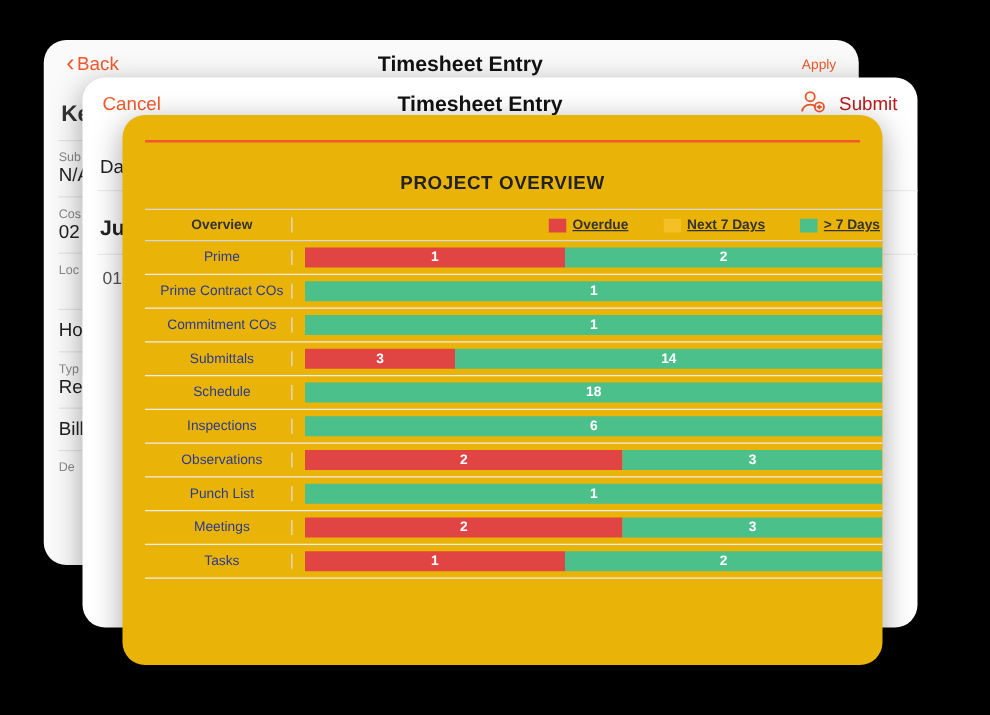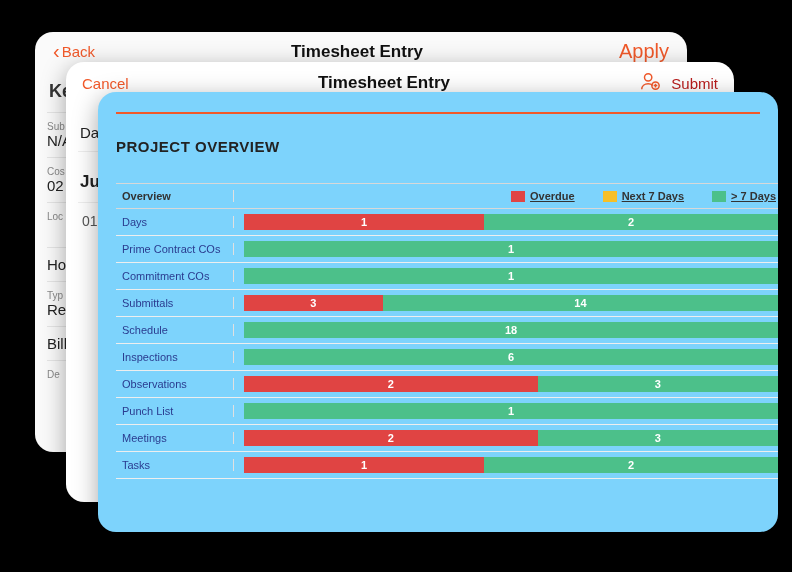--- a/index.html
+++ b/index.html
@@ -17,43 +17,43 @@
     background: #fff;
     border-radius: 18px;
     box-shadow: 0 6px 24px rgba(0,0,0,.35);
   }
   
   .card1 { left: 35px; top: 32px; width: 652px; height: 420px; background:#fafafa; }
   .card1 .hdr { display:flex; align-items:center; justify-content:space-between; padding:8px 18px; font-size:16px; }
   .back-btn { color:#f1592a; display:flex; align-items:center; gap:2px; font-size:15px; cursor:pointer; }
   .chev { font-size:20px; }
   .title1 { font-weight:700; font-size:17px; color:#111; }
-  .apply { color:#f1592a; font-size:20px; cursor:pointer; }
+  .apply { color:#f1592a; font-size:11px; cursor:pointer; }
   .card1 .body { padding:0 0 0 12px; }
   .row1 { border-bottom:1px solid #e5e5e5; padding:8px 0; }
   .lbl { font-size:10px; color:#888; }
   .val { font-size:15px; color:#222; }
   .kel { font-size:18px; font-weight:600; color:#333; padding:10px 0 10px 2px; border-bottom:1px solid #e5e5e5;}
   
   .card2 { left: 66px; top: 62px; width: 668px; height: 440px; background:#fff; }
   .card2 .hdr { display:flex; align-items:center; justify-content:space-between; padding:8px 16px; }
   .cancel { color:#f1592a; font-size:15px; cursor:pointer;}
   .title2 { font-weight:700; font-size:17px; color:#111;}
   .submit-wrap { display:flex; align-items:center; gap:10px;}
   .person-icon svg { width:22px; height:22px; }
   .submit { color:#b91c1c; font-size:15px; cursor:pointer;}
   .card2 .body { padding-left:12px; }
   .da { font-size:15px; color:#222; padding:20px 0 10px 2px; }
   .jul { font-size:17px; font-weight:600; color:#222; padding:20px 0 10px 2px; border-top:1px solid #eee;}
   .c201 { font-size:14px; color:#555; padding:10px 0 10px 4px; border-top:1px solid #eee;}
   
-  .card3 { left: 98px; top: 92px; width: 680px; height: 440px; background:#7dd3fc; overflow:hidden;}
+  .card3 { left: 98px; top: 92px; width: 608px; height: 440px; background:#eab308; overflow:hidden;text-align:center;}
   .rule { height:2px; background:#f1592a; margin:20px 18px 0 18px; }
   .sec-title { font-size:15px; font-weight:800; letter-spacing:.5px; color:#222; padding:24px 18px 12px 18px; }
-  .table-wrap { margin:16px 0 0 18px; }
+  .table-wrap { margin:0 0 0 18px; }
   .thead { display:flex; align-items:center; border:1px solid #d8d8d8; border-width:1px 0 1px 0; font-size:11px; font-weight:700; color:#333; height:26px; }
   .th-overview { width:118px; padding-left:6px; border-right:1px solid #e0e0e0; }
   .legend { flex:1; display:flex; align-items:center; justify-content:flex-end; gap:28px; padding-right:2px;text-decoration:underline;}
   .sw { width:14px; height:11px; display:inline-block; }
   .sw.red { background:#e04443; }
   .sw.yel { background:#f6bf26; }
   .sw.grn { background:#4cc08a; }
   .leg-item { display:flex; align-items:center; gap:5px; font-size:11px; font-weight:700;}
   .trow { display:flex; align-items:center; height:27px; border-bottom:1px solid #eee; font-size:11px;}
   .trow .cat { width:118px; padding-left:6px; color:#2a3b8f; border-right:1px solid #e0e0e0; cursor:pointer; font-weight:500;}
@@ -143,21 +143,21 @@
             <span>Next 7 Days</span>
           </span>
         <span class="leg-item">
             <span class="sw grn"></span>
             <span>&gt; 7 Days</span>
           </span>
       </div>
     </div>
     <div id="rows">
         <div class="trow">
-          <div class="cat">Days</div>
+          <div class="cat">Prime</div>
           <div class="bars">
             <div class="bar red" style="width: 45%;">1</div>
             <div class="bar grn" style="width: 55%;">2</div>
           </div>
         </div>
         <div class="trow">
           <div class="cat">Prime Contract COs</div>
           <div class="bars">
             <div class="bar grn" style="width: 100%;">1</div>
           </div>

